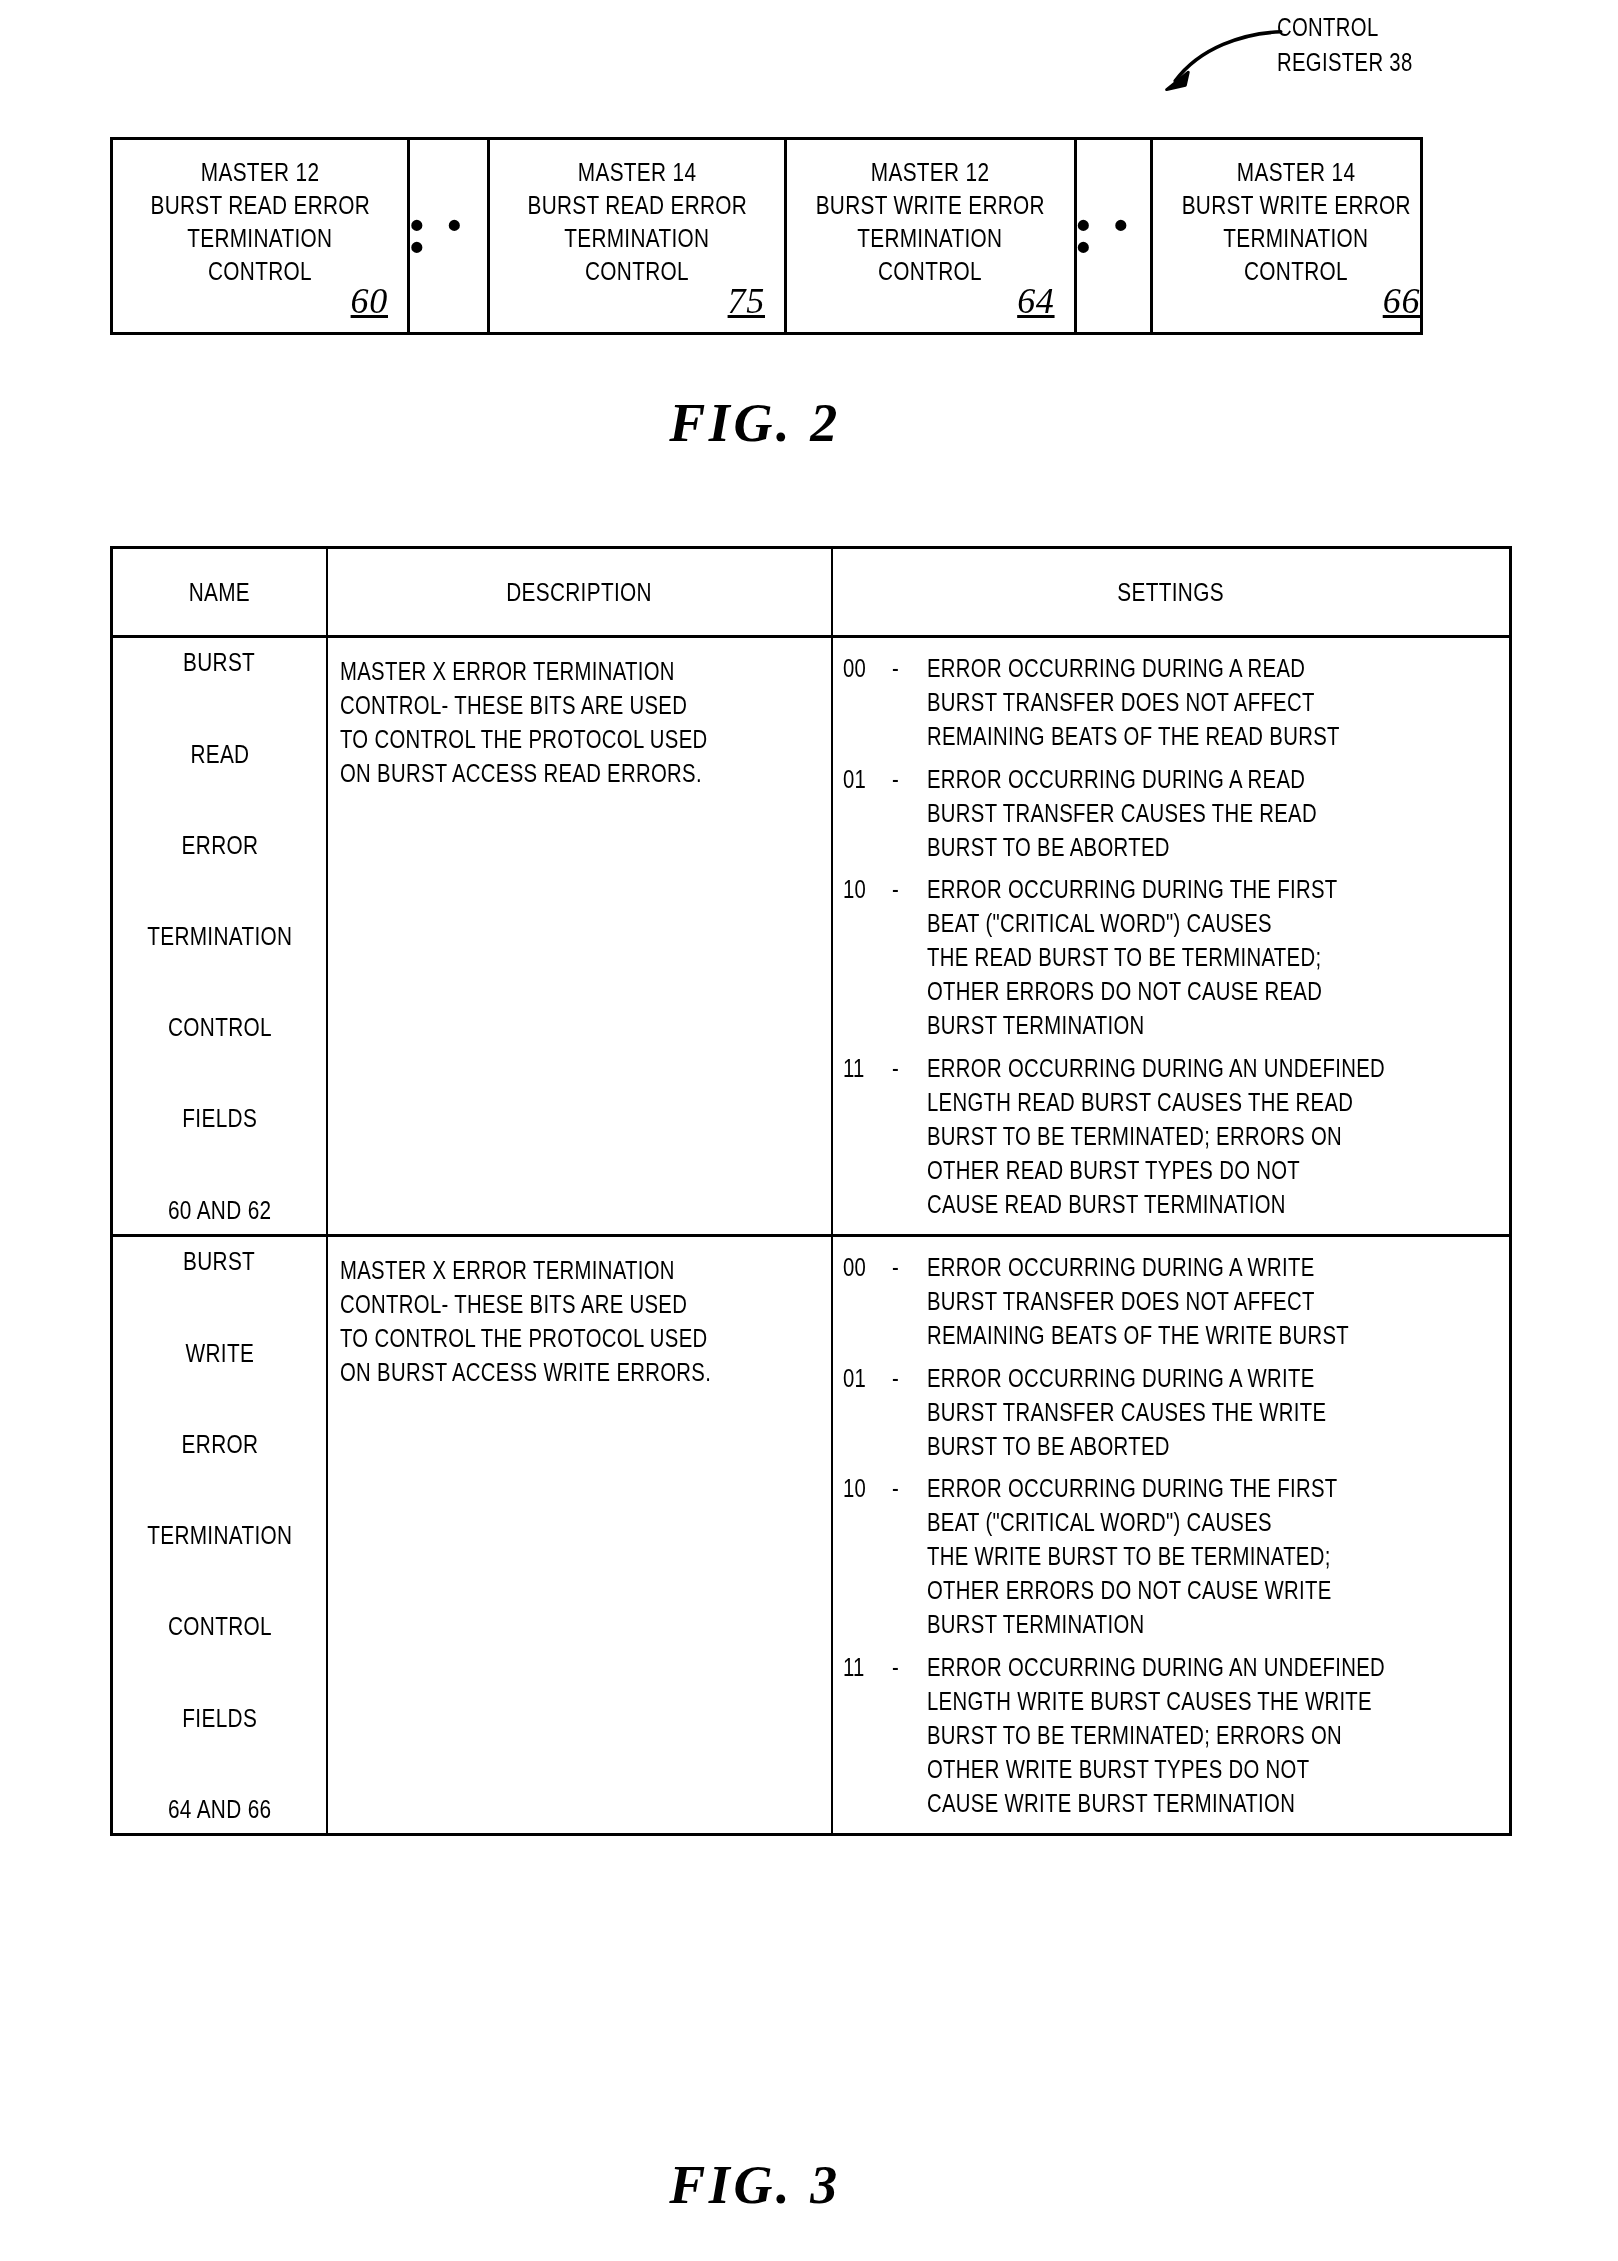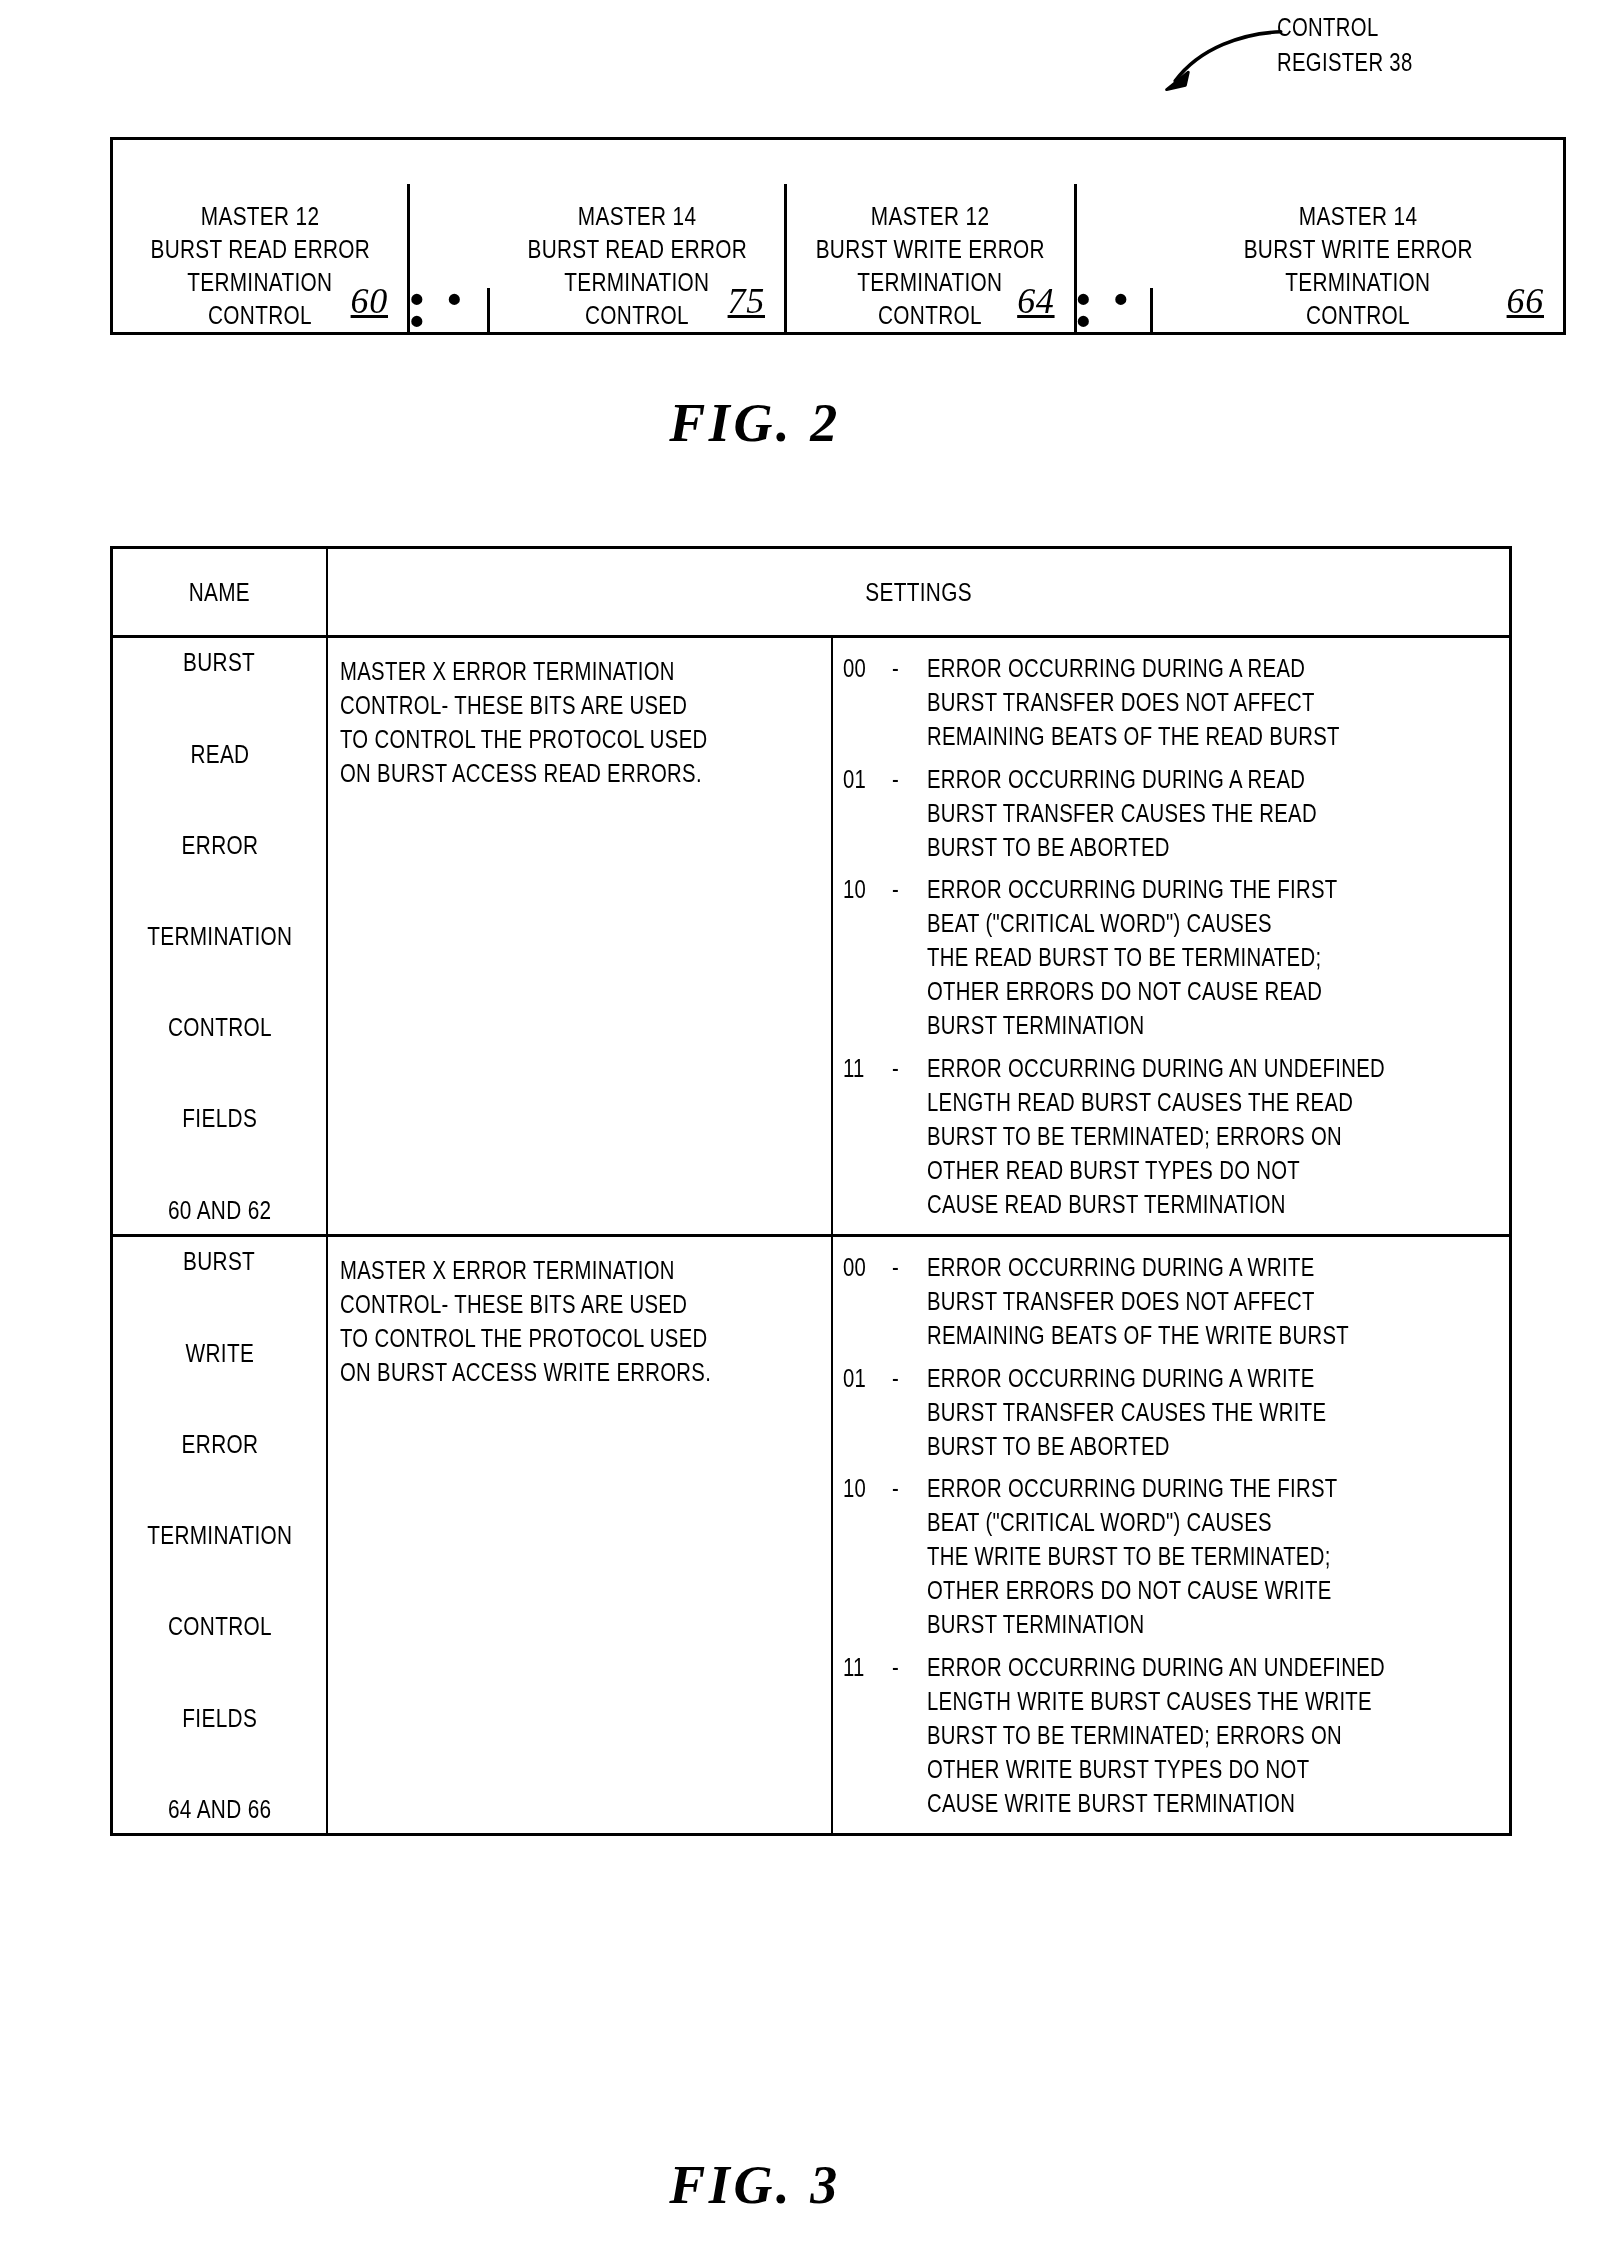--- a/index.html
+++ b/index.html
@@ -51,27 +51,26 @@
     top: 16px;
     width: 131px;
     height: 65px;
   }
 
   
   #fig2-strip {
     position: absolute;
     left: 110px;
     top: 137px;
-    width: 1456px;
+    width: 1313px;
     height: 198px;
     border: 3.6px solid #000;
     box-sizing: border-box;
     display: flex;
     background: #fff;
-    align-items: flex-end;
   }
   .f2cell {
     position: relative;
     box-sizing: border-box;
     border-right: 3.6px solid #000;
     display: flex;
     flex-direction: column;
     align-items: center;
     justify-content: flex-start;
     padding-top: 16px;
@@ -285,20 +284,23 @@
 </div>
 
 <div class="figcap" id="figcap2">FIG. 2</div>
 
 <div id="fig3-table">
 
   <div class="trow" id="header-row">
     <div class="tcell col-name">
       <span class="hdr-text eng">NAME</span>
     </div>
+    <div class="tcell col-desc">
+      <span class="hdr-text eng">DESCRIPTION</span>
+    </div>
     <div class="tcell col-settings">
       <span class="hdr-text eng">SETTINGS</span>
     </div>
   </div>
 
   <div class="trow">
 
     <div class="tcell col-name">
       <div class="name-inner">
         <div class="name-line eng">BURST</div>

